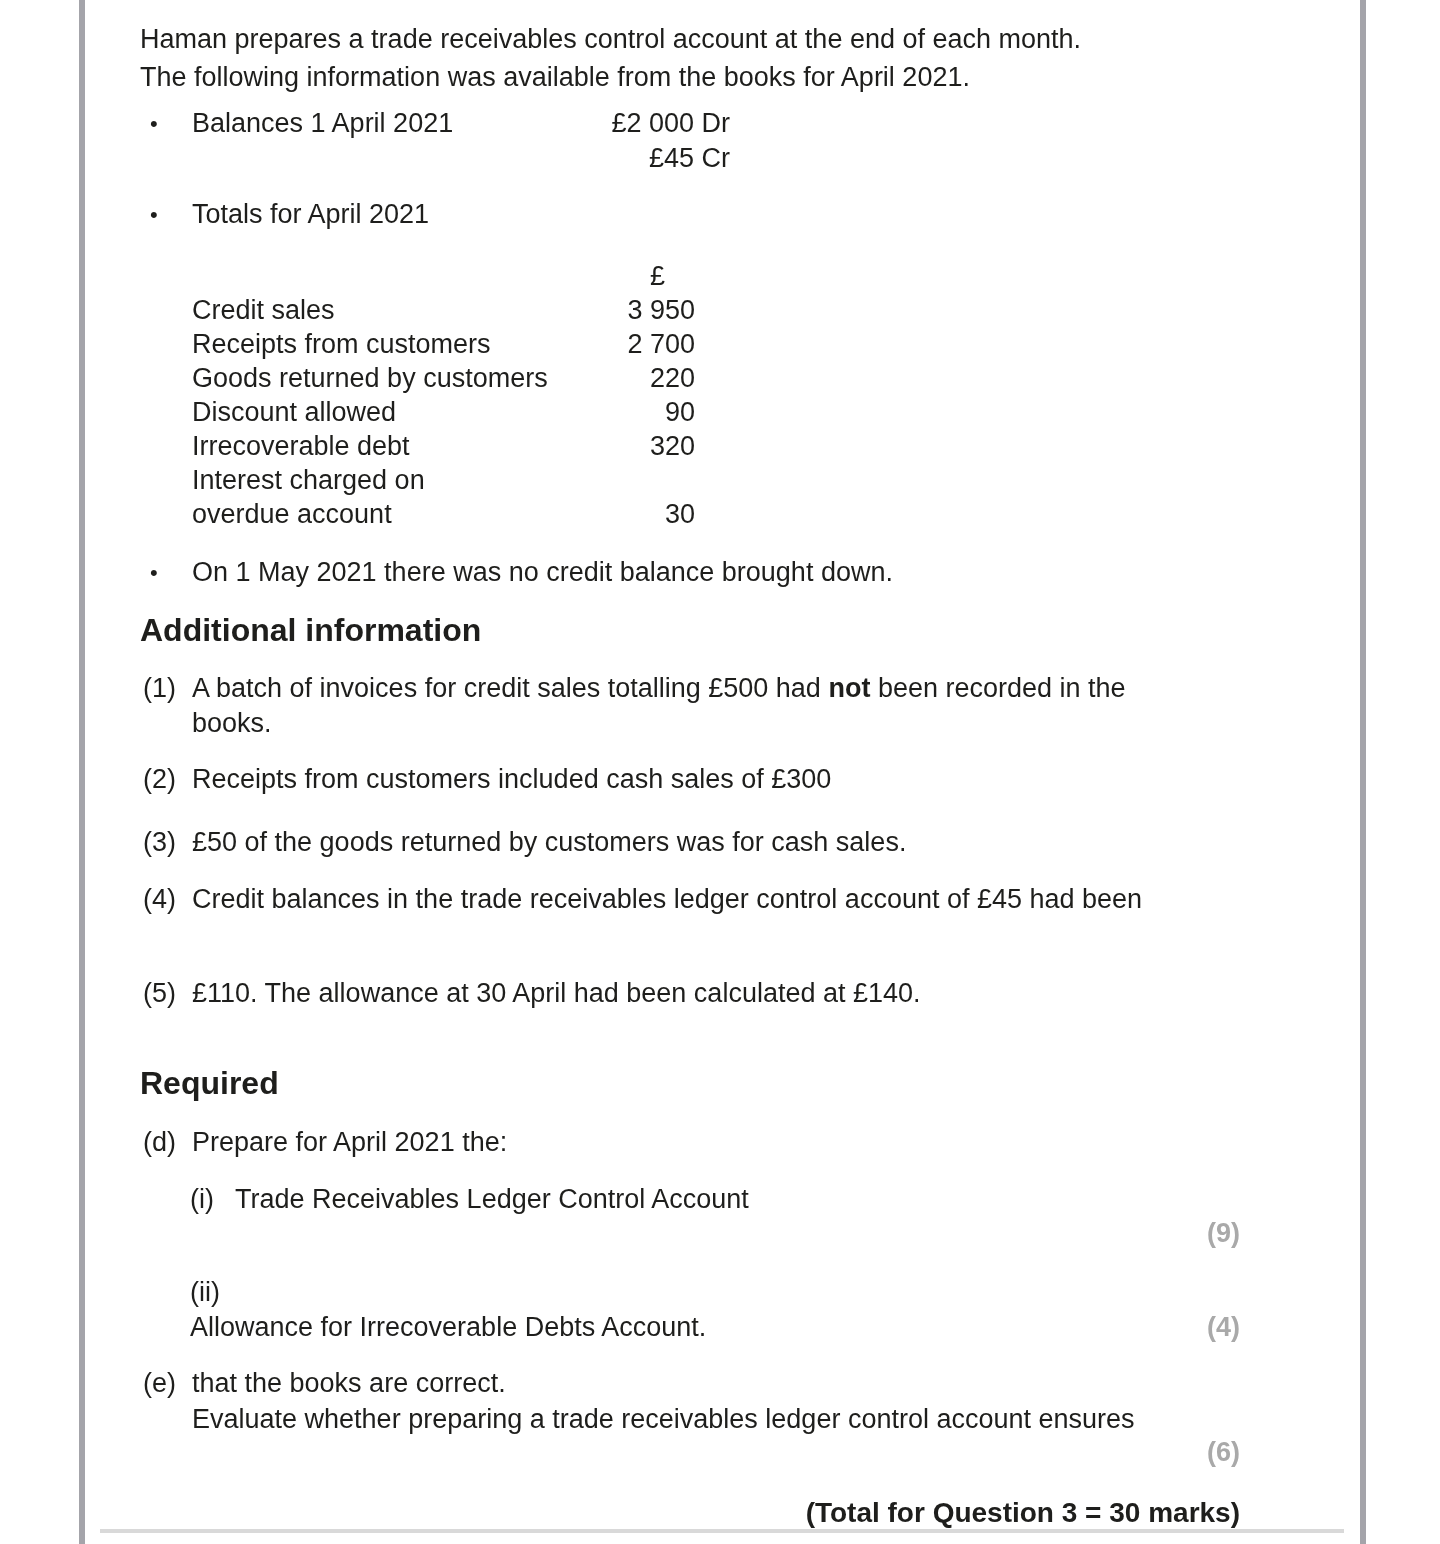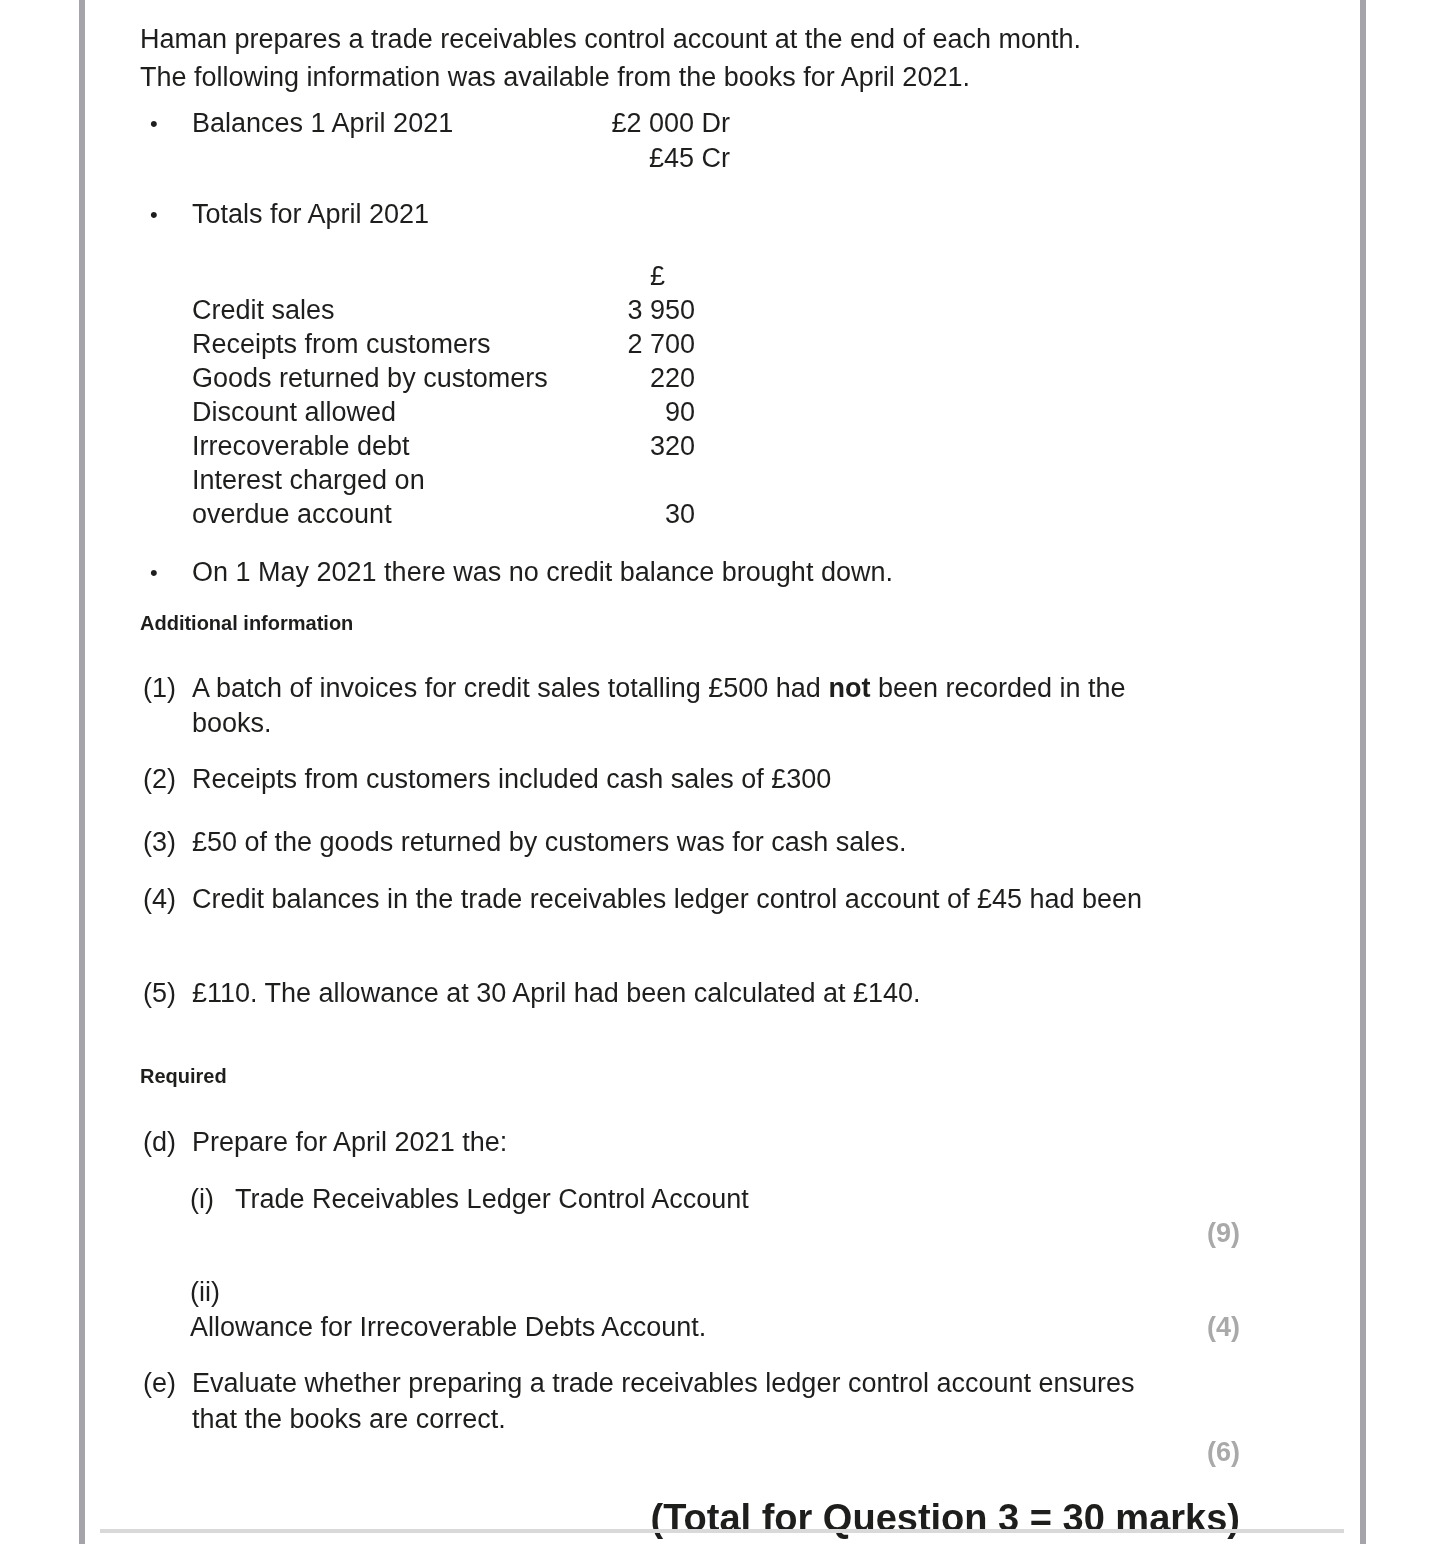--- a/index.html
+++ b/index.html
@@ -27,21 +27,21 @@
   .bullet-row-2 { top:197px; }
   .bullet-row-3 { top:555px; }
   .balance-values { top:106px; left:140px; width:590px; text-align:right; line-height:35px; }
 
   .acct-table { top:259px; left:192px; width:503px; line-height:34px; }
   .acct-currency { text-align:right; padding-right:30px; }
   .acct-row { display:flex; }
   .acct-label { flex:1; white-space:nowrap; }
   .acct-value { text-align:center; white-space:nowrap; }
 
-  .section-heading { font-weight:bold; font-size:20px; }
+  .section-heading { font-weight:bold; font-size:32px; }
   .heading-additional { top:612px; }
   .heading-required { top:1065px; }
 
   .num-item { display:flex; line-height:35px; }
   .num-marker { width:52px; padding-left:3px; flex:none; }
   .num-body { flex:1; }
   .item-1 { top:671px; }
   .item-2 { top:762px; }
   .item-3 { top:825px; }
   .item-4 { top:881px; line-height:36px; }
@@ -52,21 +52,21 @@
   .sub-item { display:flex; line-height:35px; padding-left:50px; }
   .sub-marker { width:45px; flex:none; }
   .sub-i  { top:1182px; }
   .sub-ii { top:1275px;flex-direction:column; }
 
   .marks { width:1100px; text-align:right; font-weight:bold; color:#a9a9a9; }
   .marks-9 { top:1218px; }
   .marks-4 { top:1312px; }
   .marks-6 { top:1437px; }
 
-  .total-line { top:1497px; width:1100px; text-align:right; font-weight:bold; font-size:38px; }
+  .total-line { top:1497px; width:1100px; text-align:right; font-weight:bold; font-size:28px; }
 
   .bold { font-weight:bold; }
 </style>
 </head>
 <body>
 
 <div class="page-rule left"></div>
 <div class="page-rule right"></div>
 
 <div class="abs intro">
@@ -180,21 +180,21 @@
 
 <div class="abs sub-item sub-ii">
   <span class="sub-marker">(ii)</span>
   <span class="line">Allowance for Irrecoverable Debts Account.</span>
 </div>
 <div class="abs marks marks-4">(4)</div>
 
 <div class="abs num-item item-e">
   <span class="num-marker">(e)</span>
   <span class="num-body">
+    <div class="line">that the books are correct.</div>
     <div class="line">Evaluate whether preparing a trade receivables ledger control account ensures</div>
-    <div class="line">that the books are correct.</div>
   </span>
 </div>
 <div class="abs marks marks-6">(6)</div>
 
 <div class="abs total-line">(Total for Question 3 = 30 marks)</div>
 
 <div class="bottom-divider"></div>
 
 </body></html>

